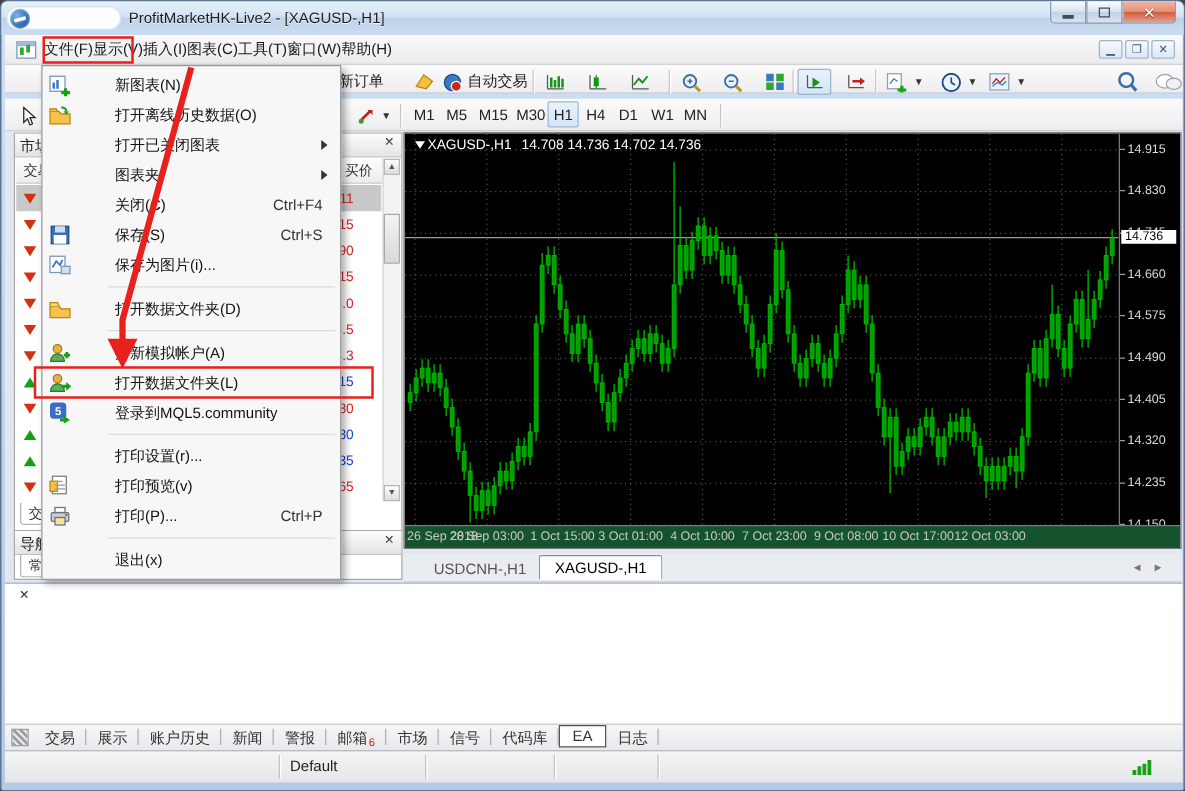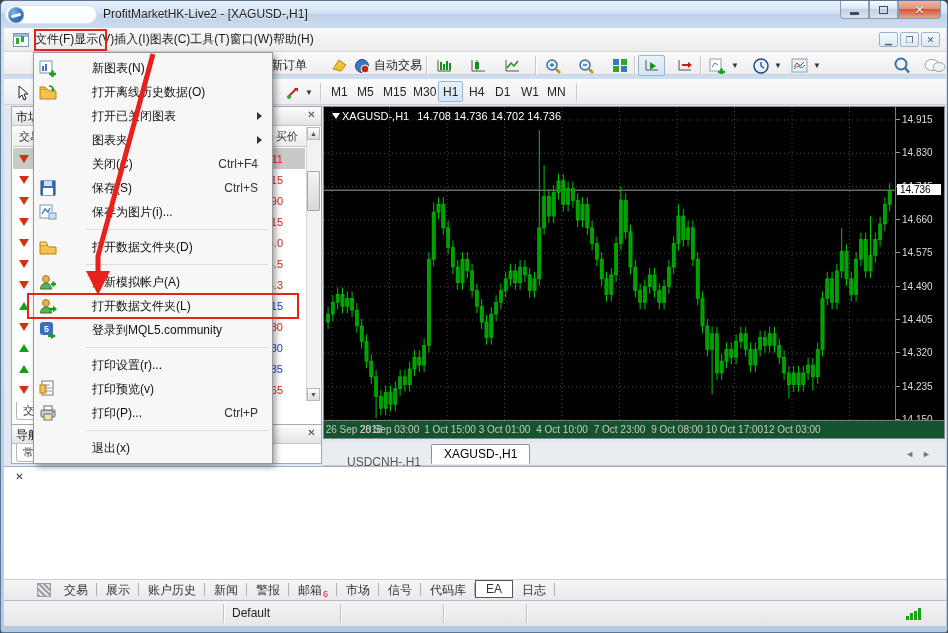--- a/index.html
+++ b/index.html
@@ -69,31 +69,31 @@
   .chart-head{position:absolute;left:8px;top:3px;color:#fff;font-size:11px;z-index:5;display:flex;gap:8px;align-items:center;}
   .chart-head .tri{width:0;height:0;border-left:4px solid transparent;border-right:4px solid transparent;border-top:6px solid #fff;margin-right:2px;}
   .paxis{position:absolute;right:0;top:0;width:49px;height:313px;background:#000;border-left:1px solid #7a7a7a;}
   .ptick{position:absolute;left:6px;color:#dcdcdc;font-size:10px;}
   .ptick:before{content:"";position:absolute;left:-6px;top:5px;width:4px;height:1px;background:#9a9a9a;}
   .pcur{position:absolute;left:1px;width:44px;background:#fff;color:#000;font-size:10px;padding:0 3px;z-index:4;}
   .taxis{position:absolute;left:0;bottom:0;width:620px;height:18px;background:#14532d;border-top:1px solid #7a7a7a;}
   .ttick{position:absolute;top:3px;color:#c8c8c8;font-size:10px;transform:translateX(-50%);white-space:nowrap;}
   
   .charttabs{position:absolute;left:319px;top:338px;width:622px;height:23px;background:#e9edf2;border-bottom:1px solid #c9c9c9;}
-  .ctab{position:absolute;top:10px;font-size:12px;color:#555;padding:2px 12px;}
+  .ctab{position:absolute;top:3px;font-size:12px;color:#555;padding:2px 12px;}
   .ctab.active{background:#fff;border:1px solid #8f8f8f;border-bottom:1px solid #fff;color:#000;top:1px;border-radius:2px 2px 0 0;}
   .ctab-arrows{position:absolute;right:6px;top:6px;font-size:9px;color:#777;letter-spacing:8px;}
   
   .terminal{position:absolute;left:3px;top:465px;width:942px;height:113px;background:#fff;border-top:1px solid #9fb0c4;}
   .tclose{position:absolute;left:9px;top:4px;width:13px;height:13px;font-size:10px;line-height:11px;text-align:center;color:#333;font-weight:bold;}
   .thead{position:absolute;left:22px;top:2px;height:20px;display:flex;}
   .thcell{background:linear-gradient(#fefefe,#ededee);border:1px solid #d8d8d8;border-left:none;font-size:12px;color:#222;padding:2px 6px;}
   
   .btabs{position:absolute;left:3px;top:578px;width:942px;height:21px;background:linear-gradient(#f6f6f6,#e9e9ec);
-    border-top:1px solid #cfcfcf;display:flex;align-items:center;font-size:12px;color:#333;padding-left:28px;}
+    border-top:1px solid #cfcfcf;display:flex;align-items:center;font-size:12px;color:#333;}
   .btab{padding:2px 9px;position:relative;white-space:nowrap;}
   .btab .bsep{position:absolute;right:0;top:3px;width:1px;height:13px;background:#b0b0b0;}
   .btab.active{background:#fff;border:1px solid #555;padding:1px 10px;margin-top:-3px;font-size:12px;z-index:2;}
   .badge{color:#e01818;font-size:9px;vertical-align:-3px;margin-left:1px;}
   .gripicon{width:14px;height:14px;margin:0 4px 0 5px;background:
     repeating-linear-gradient(45deg,#9aa0a8 0 2px,#e8e8e8 2px 4px);border:1px solid #9aa0a8;}
   
   .statusbar{position:absolute;left:3px;top:599px;width:942px;height:26px;background:linear-gradient(#f4f4f4,#e6e6ea);
     border-top:1px solid #b9bec6;font-size:12px;color:#222;}
   .scell{position:absolute;top:3px;height:19px;border-right:1px solid #c2c2c2;box-shadow:1px 0 0 #fff;padding:2px 8px;}

